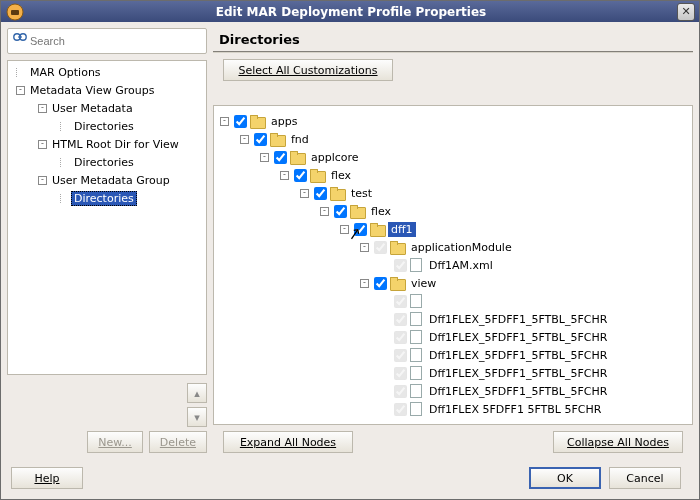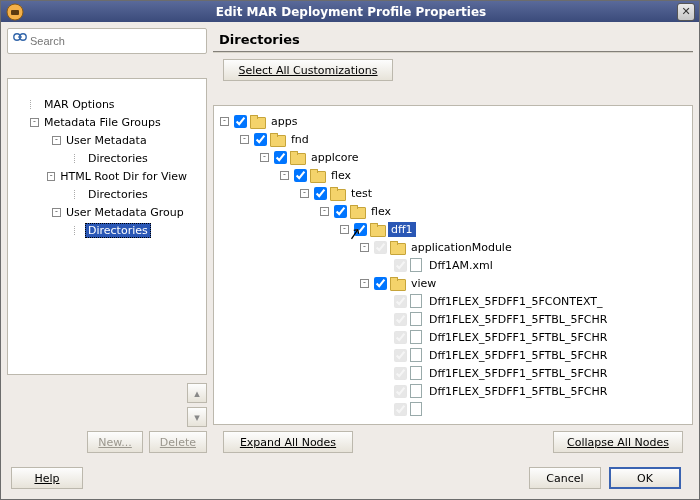--- a/index.html
+++ b/index.html
@@ -8,21 +8,21 @@
   .titlebar { height: 24px; background: linear-gradient(#5a6a9a, #3a4a7a); color: #fff; display: flex; align-items: center; font-weight: bold; font-size: 12px; position: relative; }
   .titlebar .title { flex: 1; text-align: center; }
   .titlebar .sysicon { width: 20px; height: 20px; margin-left: 4px; display: inline-block; }
   .titlebar .close { width: 18px; height: 18px; margin-right: 4px; background: linear-gradient(#eaeaea,#c7c7c7); border: 1px solid #555; border-radius: 3px; display: flex; align-items: center; justify-content: center; color: #333; font-size: 11px; cursor: default; }
   .body { flex: 1; display: flex; flex-direction: column; }
   .content { flex: 1; display: flex; padding: 6px; gap: 6px; overflow: hidden; }
   .left { width: 200px; display: flex; flex-direction: column; }
   .search { border: 1px solid #bcb8ad; background: #fff; border-radius: 2px; height: 24px; display: flex; align-items: center; padding: 12px 4px; }
   .search svg { width: 16px; height: 16px; }
   .search input { border: none; outline: none; flex: 1; font-size: 11px; color: #888; background: transparent; }
-  .nav { margin-top: 24px; border: 1px solid #bcb8ad; background: #fff; flex: 1; overflow: auto; position: relative; padding: 16px; }
+  .nav { margin-top: 6px; border: 1px solid #bcb8ad; background: #fff; flex: 1; overflow: auto; position: relative; padding: 2px; }
   .nav-row { display: flex; align-items: center; height: 18px; white-space: nowrap; }
   .collapser { width: 9px; height: 9px; border: 1px solid #888; display: inline-flex; align-items: center; justify-content: center; font-size: 8px; line-height: 0; margin-right: 2px; color: #555; }
   .dotspacer { display: inline-block; height: 9px; border-left: 1px dotted #aaa; margin-right: 2px; }
   .nav-label { padding: 1px 3px; }
   .nav-label.selected { background: #2a57b5; color: #fff; border: 1px dotted #000; padding: 0 2px; }
   .arrow-col { display: flex; flex-direction: column; gap: 4px; margin: 8px 0 4px 0; align-items: flex-end; }
   .arrow-btn { width: 20px; height: 20px; border: 1px solid #bcb8ad; background: linear-gradient(#fdfdfd,#e7e3d9); display: flex; align-items: center; justify-content: center; color: #888; font-size: 11px; }
   .leftbtns { display: flex; gap: 6px; justify-content: flex-end; }
   .btn { height: 22px; padding: 0 10px; border: 1px solid #bcb8ad; background: linear-gradient(#fdfdfd,#e7e3d9); color: #000; display: inline-flex; align-items: center; justify-content: center; cursor: default; }
   .btn.disabled { color: #9b978e; }
@@ -81,21 +81,21 @@
 
         <div class="nav" id="nav">
             <div class="nav-row">
               <span style="display: inline-block; width: 6px;"></span>
               <span class="dotspacer" style="width: 9px;"></span>
               <span class="nav-label">MAR Options</span>
             </div>
             <div class="nav-row">
               <span style="display: inline-block; width: 6px;"></span>
               <span class="collapser">-</span>
-              <span class="nav-label">Metadata File Groups</span>
+              <span class="nav-label">Metadata View Groups</span>
             </div>
             <div class="nav-row">
               <span style="display: inline-block; width: 28px;"></span>
               <span class="collapser">-</span>
               <span class="nav-label">User Metadata</span>
             </div>
             <div class="nav-row">
               <span style="display: inline-block; width: 50px;"></span>
               <span class="dotspacer" style="width: 9px;"></span>
               <span class="nav-label">Directories</span>
@@ -218,62 +218,62 @@
                   <span class="collapser">-</span>
                   <input type="checkbox" class="cb" checked="" style="">
                   <span class="ficon folder"></span>
                   <span class="tlabel">view</span>
                 </div>
                 <div class="trow" style="position: relative;">
                   <span class="indent" style="width: 160px;"></span>
                   <span style="display: inline-block; width: 11px;"></span>
                   <input type="checkbox" class="cb cb-dis" disabled="" checked="" style="">
                   <span class="ficon file"></span>
-                  <span class="tlabel">Dff1FLEX_5FDFF1_5FCONTEXT_</span>
-                </div>
-                <div class="trow" style="position: relative;">
-                  <span class="indent" style="width: 160px;"></span>
-                  <span style="display: inline-block; width: 11px;"></span>
-                  <input type="checkbox" class="cb cb-dis" disabled="" checked="" style="">
-                  <span class="ficon file"></span>
-                  <span class="tlabel">Dff1FLEX_5FDFF1_5FTBL_5FCHR</span>
-                </div>
-                <div class="trow" style="position: relative;">
-                  <span class="indent" style="width: 160px;"></span>
-                  <span style="display: inline-block; width: 11px;"></span>
-                  <input type="checkbox" class="cb cb-dis" disabled="" checked="" style="">
-                  <span class="ficon file"></span>
-                  <span class="tlabel">Dff1FLEX_5FDFF1_5FTBL_5FCHR</span>
-                </div>
-                <div class="trow" style="position: relative;">
-                  <span class="indent" style="width: 160px;"></span>
-                  <span style="display: inline-block; width: 11px;"></span>
-                  <input type="checkbox" class="cb cb-dis" disabled="" checked="" style="">
-                  <span class="ficon file"></span>
-                  <span class="tlabel">Dff1FLEX_5FDFF1_5FTBL_5FCHR</span>
-                </div>
-                <div class="trow" style="position: relative;">
-                  <span class="indent" style="width: 160px;"></span>
-                  <span style="display: inline-block; width: 11px;"></span>
-                  <input type="checkbox" class="cb cb-dis" disabled="" checked="" style="">
-                  <span class="ficon file"></span>
-                  <span class="tlabel">Dff1FLEX_5FDFF1_5FTBL_5FCHR</span>
-                </div>
-                <div class="trow" style="position: relative;">
-                  <span class="indent" style="width: 160px;"></span>
-                  <span style="display: inline-block; width: 11px;"></span>
-                  <input type="checkbox" class="cb cb-dis" disabled="" checked="" style="">
-                  <span class="ficon file"></span>
-                  <span class="tlabel">Dff1FLEX_5FDFF1_5FTBL_5FCHR</span>
-                </div>
-                <div class="trow" style="position: relative;">
-                  <span class="indent" style="width: 160px;"></span>
-                  <span style="display: inline-block; width: 11px;"></span>
-                  <input type="checkbox" class="cb cb-dis" disabled="" checked="" style="">
-                  <span class="ficon file"></span>
+                </div>
+                <div class="trow" style="position: relative;">
+                  <span class="indent" style="width: 160px;"></span>
+                  <span style="display: inline-block; width: 11px;"></span>
+                  <input type="checkbox" class="cb cb-dis" disabled="" checked="" style="">
+                  <span class="ficon file"></span>
+                  <span class="tlabel">Dff1FLEX_5FDFF1_5FTBL_5FCHR</span>
+                </div>
+                <div class="trow" style="position: relative;">
+                  <span class="indent" style="width: 160px;"></span>
+                  <span style="display: inline-block; width: 11px;"></span>
+                  <input type="checkbox" class="cb cb-dis" disabled="" checked="" style="">
+                  <span class="ficon file"></span>
+                  <span class="tlabel">Dff1FLEX_5FDFF1_5FTBL_5FCHR</span>
+                </div>
+                <div class="trow" style="position: relative;">
+                  <span class="indent" style="width: 160px;"></span>
+                  <span style="display: inline-block; width: 11px;"></span>
+                  <input type="checkbox" class="cb cb-dis" disabled="" checked="" style="">
+                  <span class="ficon file"></span>
+                  <span class="tlabel">Dff1FLEX_5FDFF1_5FTBL_5FCHR</span>
+                </div>
+                <div class="trow" style="position: relative;">
+                  <span class="indent" style="width: 160px;"></span>
+                  <span style="display: inline-block; width: 11px;"></span>
+                  <input type="checkbox" class="cb cb-dis" disabled="" checked="" style="">
+                  <span class="ficon file"></span>
+                  <span class="tlabel">Dff1FLEX_5FDFF1_5FTBL_5FCHR</span>
+                </div>
+                <div class="trow" style="position: relative;">
+                  <span class="indent" style="width: 160px;"></span>
+                  <span style="display: inline-block; width: 11px;"></span>
+                  <input type="checkbox" class="cb cb-dis" disabled="" checked="" style="">
+                  <span class="ficon file"></span>
+                  <span class="tlabel">Dff1FLEX_5FDFF1_5FTBL_5FCHR</span>
+                </div>
+                <div class="trow" style="position: relative;">
+                  <span class="indent" style="width: 160px;"></span>
+                  <span style="display: inline-block; width: 11px;"></span>
+                  <input type="checkbox" class="cb cb-dis" disabled="" checked="" style="">
+                  <span class="ficon file"></span>
+                  <span class="tlabel">Dff1FLEX 5FDFF1 5FTBL 5FCHR</span>
                 </div>
               </div>
           </div>
         </div>
 
         <div class="bottom-row">
           <span class="btn" style="min-width:130px">
               <u>Expand All Nodes</u>
             </span>
           <span class="btn" style="min-width:130px">
@@ -281,18 +281,18 @@
             </span>
         </div>
       </div>
     </div>
 
     <div class="dialog-buttons">
       <span class="btn">
           <u>Help</u>
         </span>
       <div class="rightgrp">
+        <span class="btn default">OK</span>
         <span class="btn">Cancel</span>
-        <span class="btn default">OK</span>
       </div>
     </div>
   </div>
 </div>
 
 </body></html>

